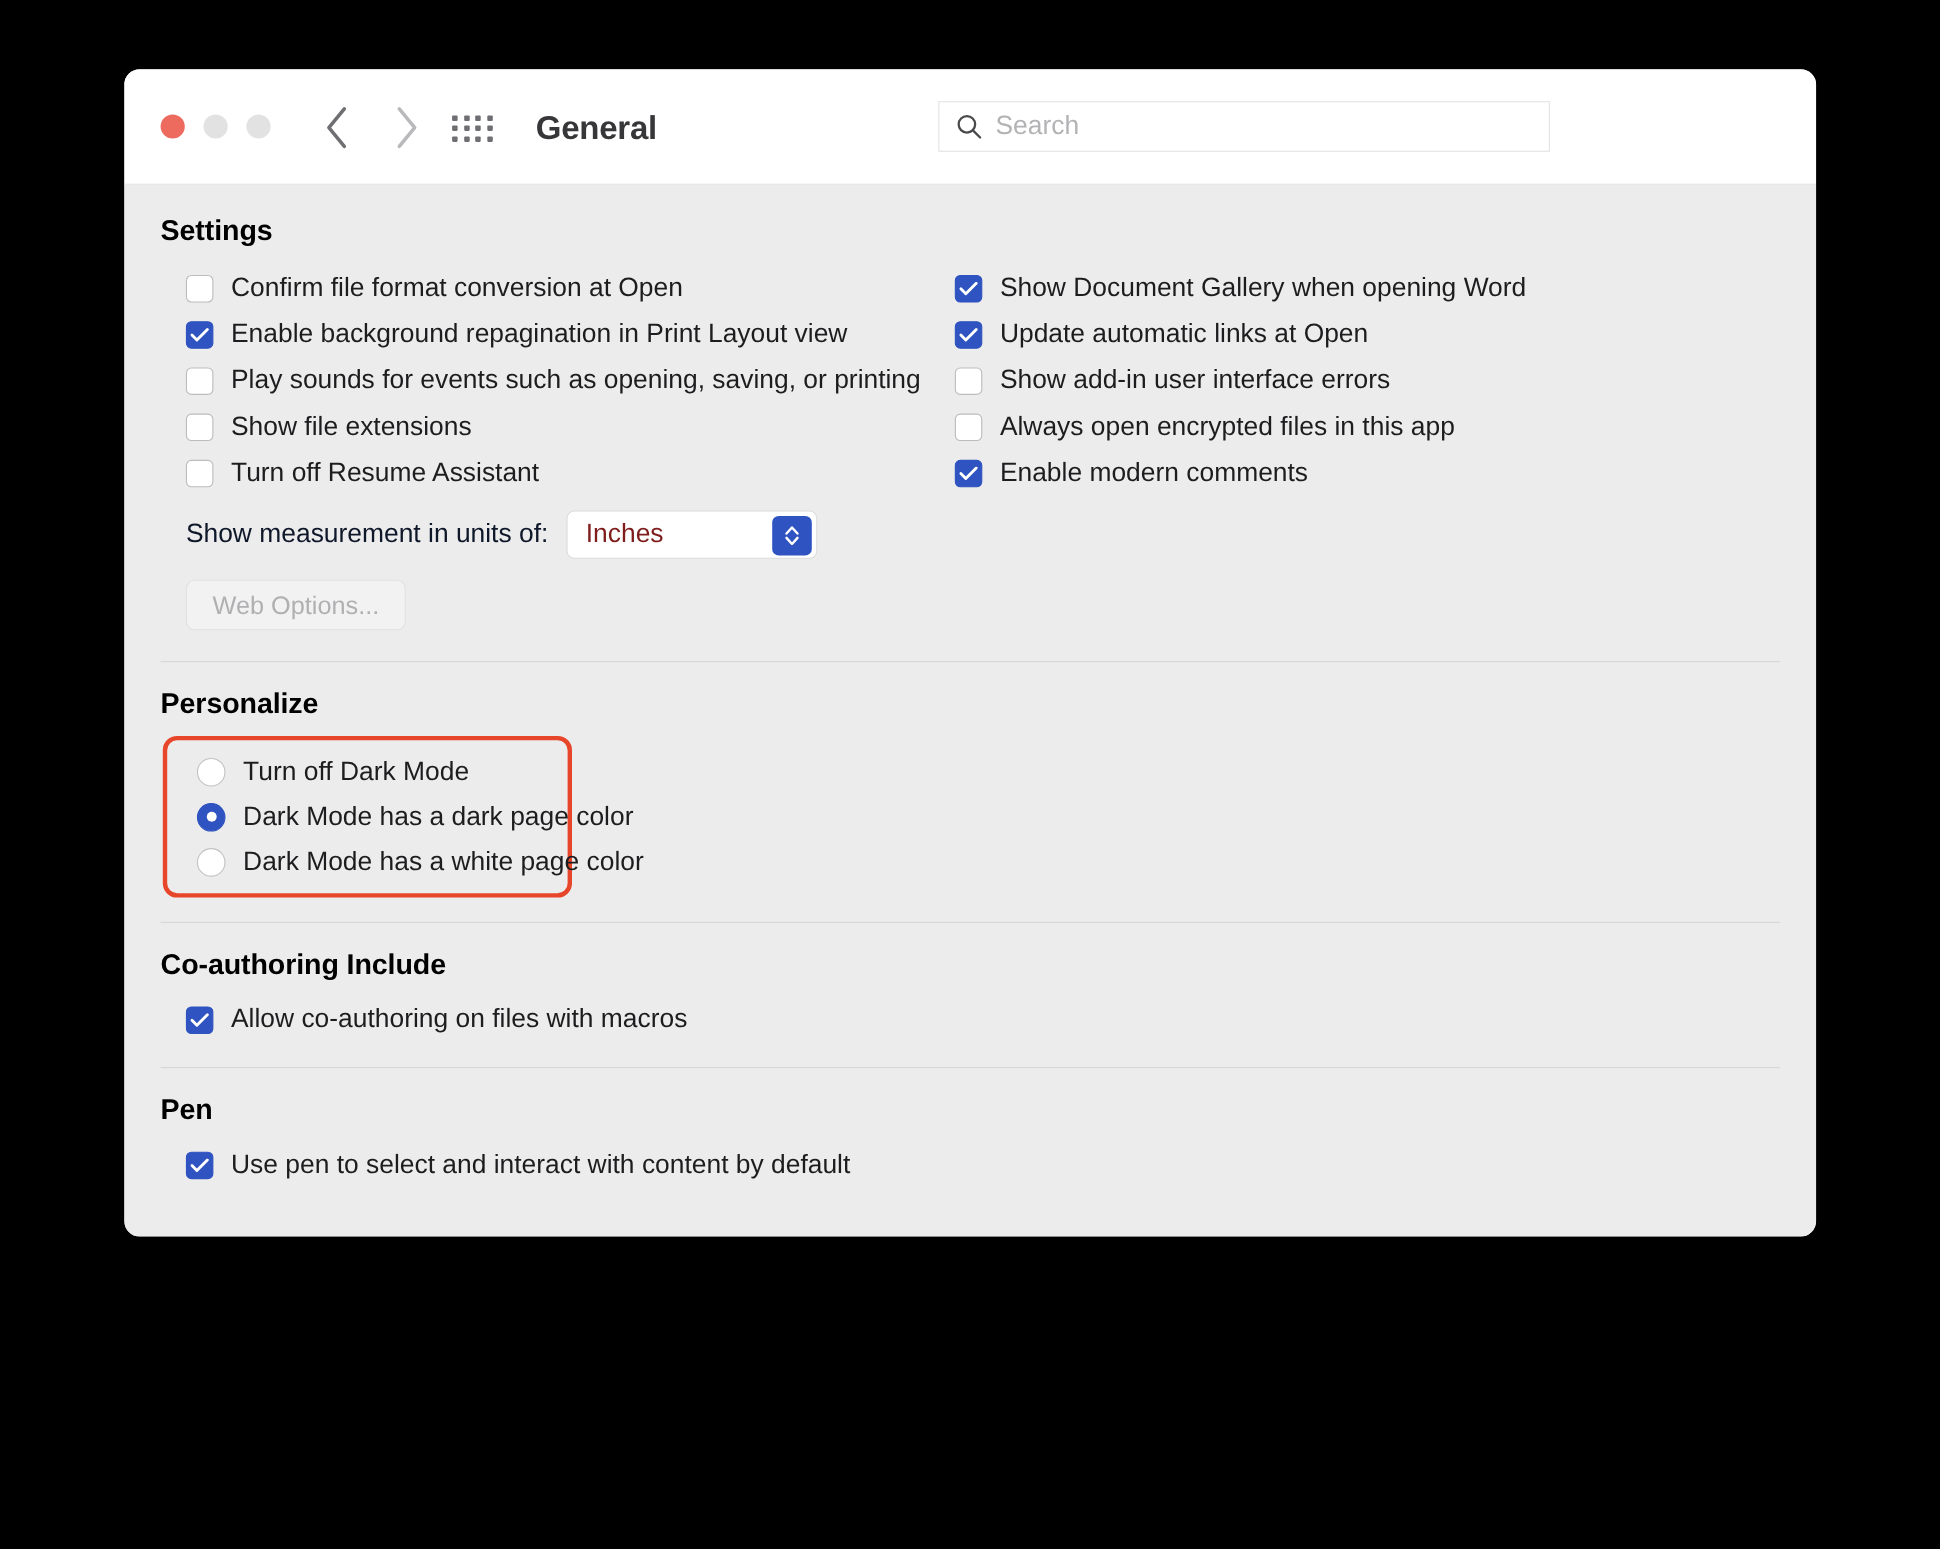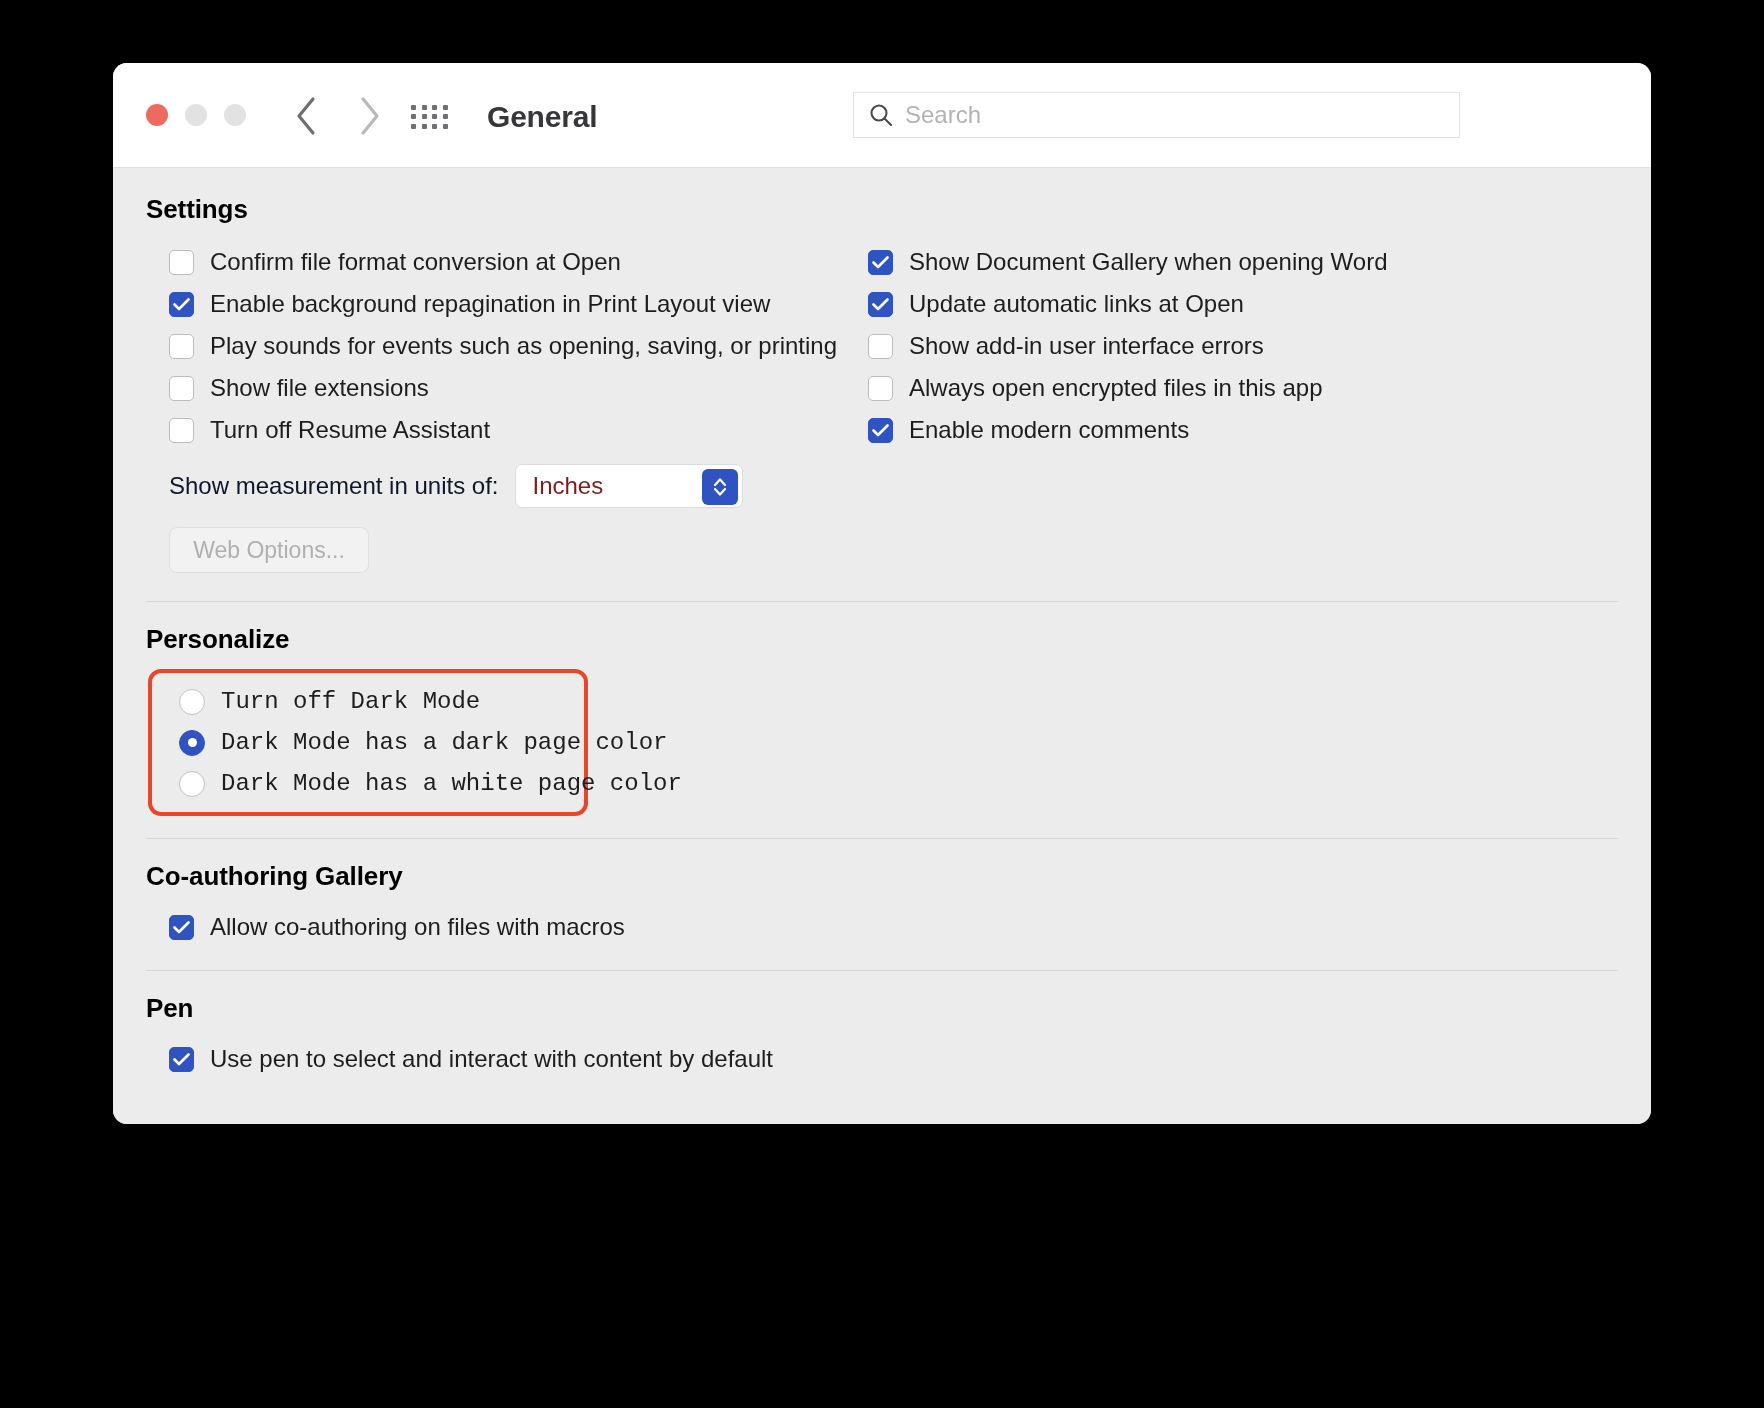--- a/index.html
+++ b/index.html
@@ -93,21 +93,21 @@
     font-size: 30px;
     font-weight: bold;
     color: #37373a;
     letter-spacing: -0.2px;
   }
 
   #search-box {
     position: absolute;
     left: 740px;
     top: 29px;
-    width: 607px;
+    width: 556px;
     height: 46px;
     background: #ffffff;
     border: 1px solid #e3e3e3;
     border-radius: 0;
     display: flex;
     align-items: center;
     padding-left: 14px;
   }
   #search-box .s-icon { margin-right: 11px; display:flex; }
   #search-input {
@@ -226,25 +226,24 @@
     display: flex; align-items: center; justify-content: center;
   }
 
   #settings-section .divider { margin-top: 28px; }
 
   
   #personalize-section { padding-top: 22px; }
   #radio-highlight {
     margin-top: 14px;
     margin-left: 2px;
-    width: 440px;
+    width: 372px;
     border: 4px solid #e8462a;
     border-radius: 13px;
     padding: 8px 0 8px 0;
-    font-family: Liberation Mono, monospace;
   }
   .radio-row {
     display: flex;
     align-items: center;
     height: 41px;
     padding-left: 27px;
   }
   .radio {
     width: 26px; height: 26px;
     border-radius: 50%;
@@ -463,21 +462,21 @@
             <span class="radio"></span>
             <span class="row-label">Dark Mode has a white page color</span>
           </div>
 
         </div>
 
         <div class="divider"></div>
       </div>
 
       <div class="sub-section" id="coauthoring-section">
-        <div class="section-title">Co-authoring Gallery</div>
+        <div class="section-title">Co-authoring Include</div>
         <div class="check-row">
           <span class="checkbox checked">
             <svg width="17" height="13" viewBox="0 0 17 13">
                 <polyline points="1.5,6.5 6,11 15.5,1.5" fill="none" stroke="#fff" stroke-width="2.6" stroke-linecap="round" stroke-linejoin="round"></polyline>
               </svg>
           </span>
           <span class="row-label">Allow co-authoring on files with macros</span>
         </div>
         <div class="divider"></div>
       </div>

